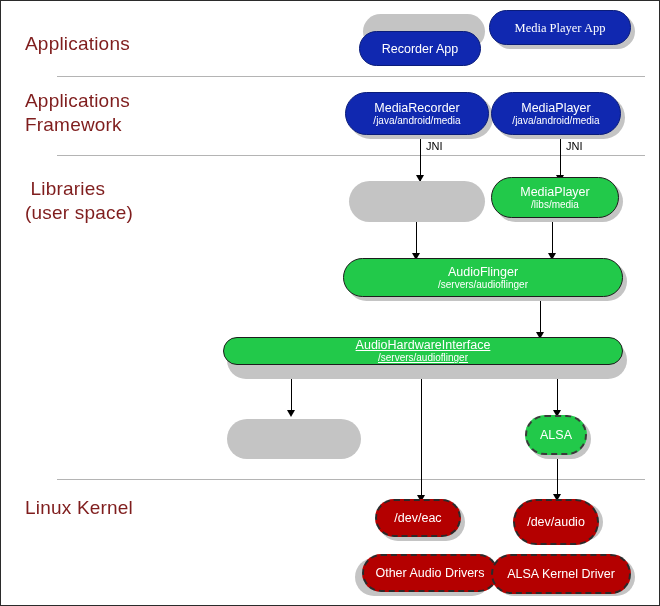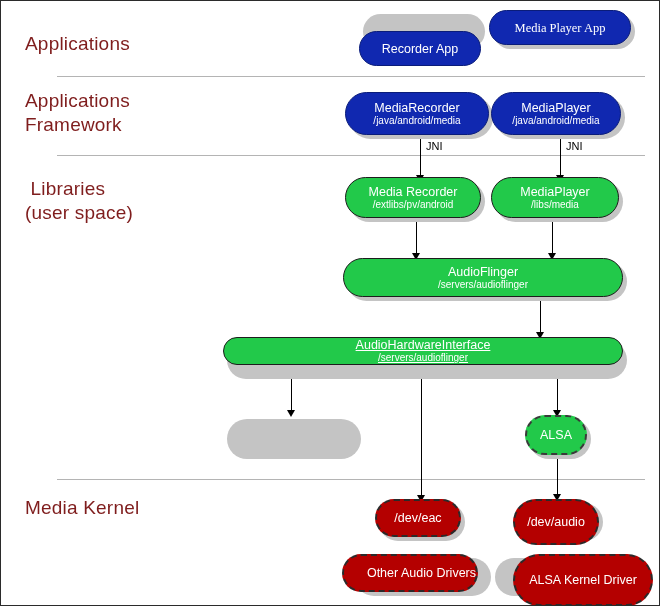--- a/index.html
+++ b/index.html
@@ -89,21 +89,21 @@
   <div class="divider" style="top:478px;"></div>
 
   <div class="layer-label" style="left:24px;top:31px;">Applications</div>
 
   <div class="layer-label" style="left:24px;top:88px;">Applications
 Framework</div>
 
   <div class="layer-label" style="left:24px;top:176px;"> Libraries
 (user space)</div>
 
-  <div class="layer-label" style="left:24px;top:495px;">Media Kernel</div>
+  <div class="layer-label" style="left:24px;top:495px;">Linux Kernel</div>
 
   <div class="vline" style="left:419px;top:138px;height:42px;"></div>
   <div class="arrowhead" style="left:415px;top:174px;"></div>
   <div class="edge-label" style="left:425px;top:139px;">JNI</div>
 
   <div class="vline" style="left:559px;top:138px;height:42px;"></div>
   <div class="arrowhead" style="left:555px;top:174px;"></div>
   <div class="edge-label" style="left:565px;top:139px;">JNI</div>
 
   <div class="vline" style="left:415px;top:219px;height:38px;"></div>
@@ -143,24 +143,20 @@
     <span class="t2">/java/android/media</span>
   </div>
 
   <div class="shadow" style="left:494px;top:95px;width:130px;height:43px;"></div>
   <div class="node blue" style="left:490px;top:91px;width:130px;height:43px;">
     <span class="t1">MediaPlayer</span>
     <span class="t2">/java/android/media</span>
   </div>
 
   <div class="shadow" style="left:348px;top:180px;width:136px;height:41px;"></div>
-  <div class="node green" style="left:344px;top:176px;width:136px;height:41px;">
-    <span class="t1">Media Recorder</span>
-    <span class="t2">/extlibs/pv/android</span>
-  </div>
 
   <div class="shadow" style="left:494px;top:180px;width:128px;height:41px;"></div>
   <div class="node green" style="left:490px;top:176px;width:128px;height:41px;">
     <span class="t1">MediaPlayer</span>
     <span class="t2">/libs/media</span>
   </div>
 
   <div class="shadow" style="left:346px;top:261px;width:280px;height:39px;"></div>
   <div class="node green" style="left:342px;top:257px;width:280px;height:39px;">
     <span class="t1">AudioFlinger</span>
@@ -184,22 +180,22 @@
   <div class="node red one-line" style="left:374px;top:498px;width:86px;height:38px;">
     <span class="t1">/dev/eac</span>
   </div>
 
   <div class="shadow" style="left:516px;top:502px;width:86px;height:38px;"></div>
   <div class="node red one-line" style="left:512px;top:498px;width:86px;height:46px;">
     <span class="t1">/dev/audio</span>
   </div>
 
   <div class="shadow" style="left:354px;top:557px;width:136px;height:38px;"></div>
-  <div class="node red one-line" style="left:341px;top:553px;width:136px;height:38px;align-items:flex-end;">
+  <div class="node red one-line" style="left:361px;top:553px;width:136px;height:38px;">
     <span class="t1">Other Audio Drivers</span>
   </div>
 
   <div class="shadow" style="left:494px;top:557px;width:140px;height:38px;"></div>
-  <div class="node red one-line" style="left:512px;top:553px;width:140px;height:52px;">
+  <div class="node red one-line" style="left:490px;top:553px;width:140px;height:40px;">
     <span class="t1">ALSA Kernel Driver</span>
   </div>
 
 </div>
 
 </body></html>

